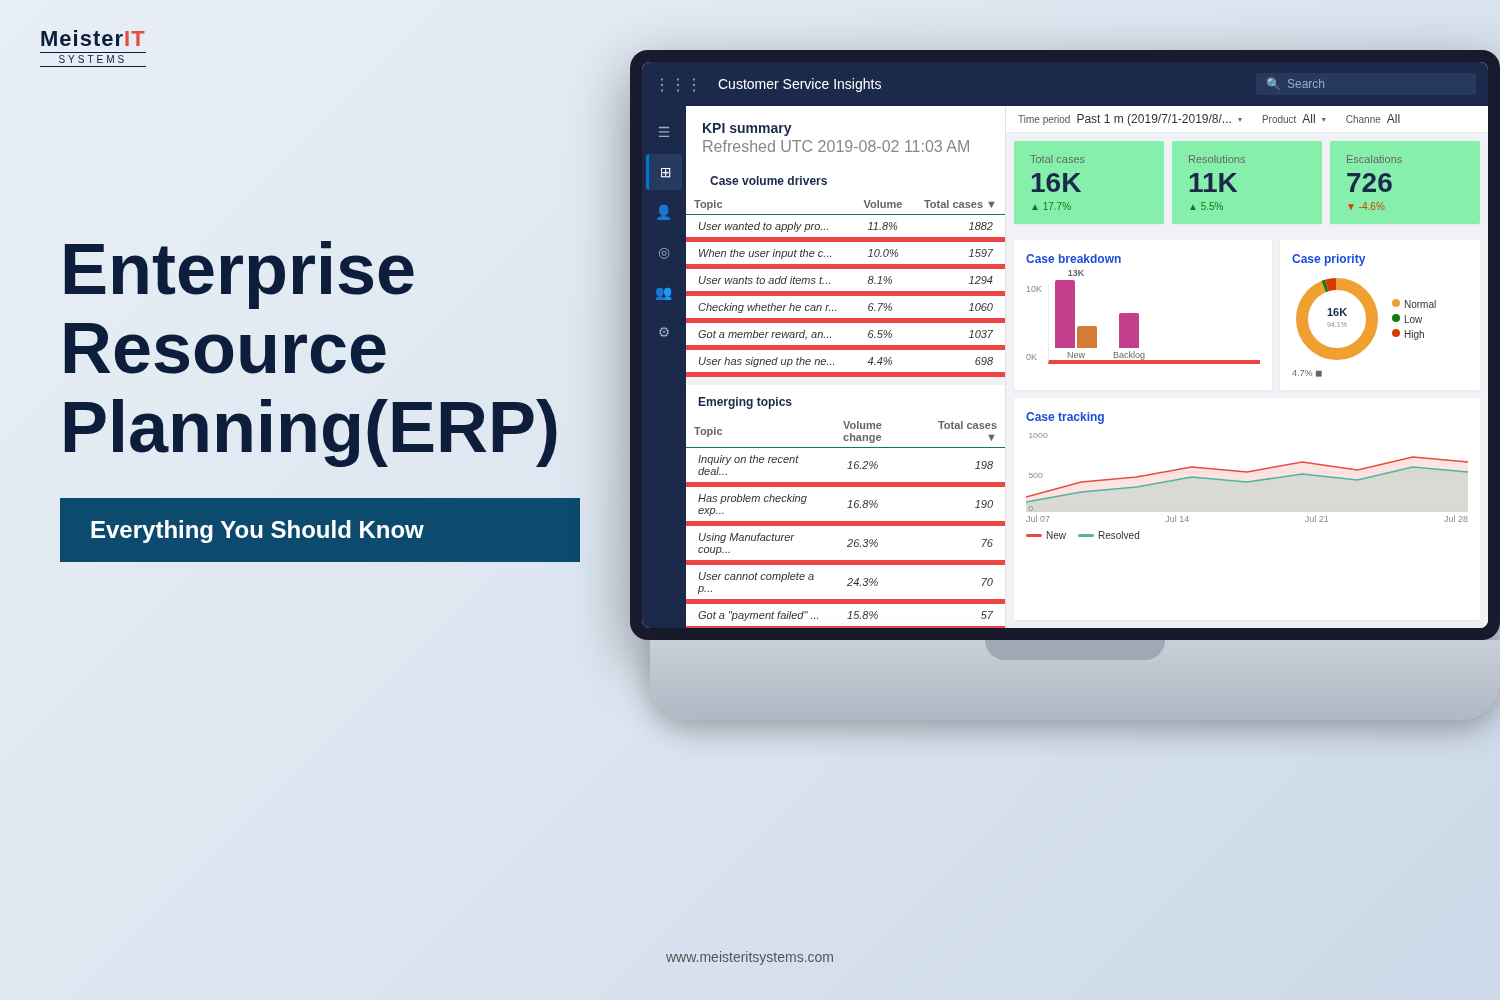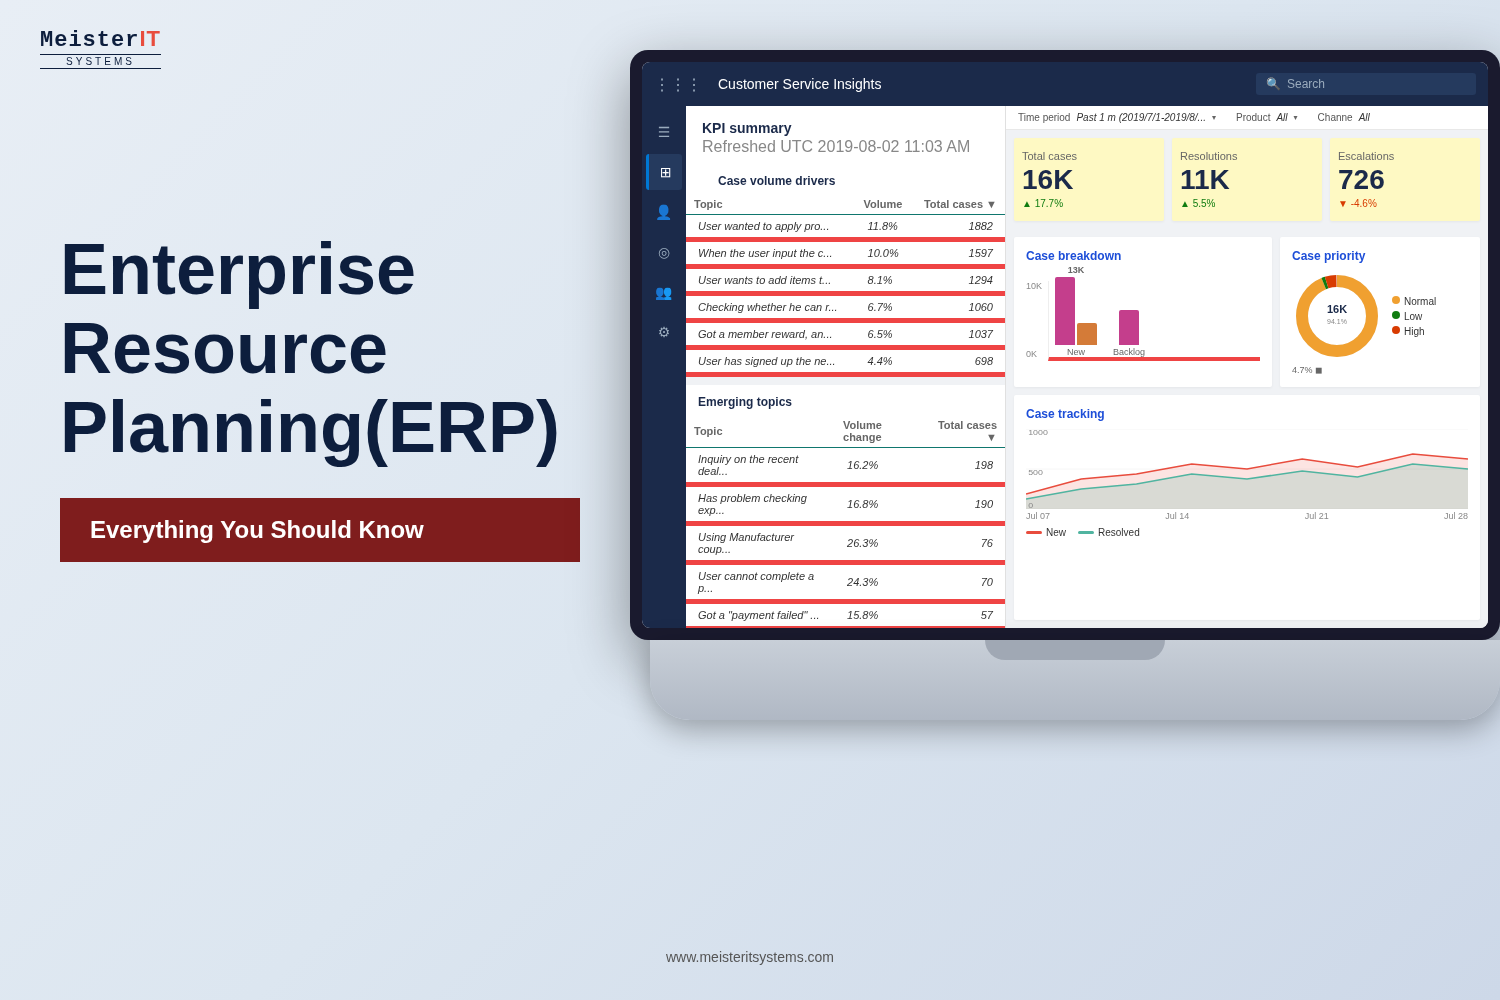--- a/index.html
+++ b/index.html
@@ -47,21 +47,21 @@
       width: 520px;
     }
     .main-title {
       font-size: 72px;
       font-weight: 900;
       color: #0d1e3d;
       line-height: 1.1;
       margin-bottom: 30px;
     }
     .subtitle-banner {
-      background: #7f1d1d;
+      background: #0c4a6e;
       padding: 18px 30px;
       display: inline-block;
       width: 100%;
     }
     .subtitle-text {
       color: white;
       font-size: 24px;
       font-weight: 700;
       text-align: center;
     }
@@ -264,22 +264,22 @@
       text-align: right;
     }
 
     
     .kpi-row {
       display: flex;
       gap: 8px;
       margin-bottom: 8px;
     }
     .kpi-card {
-      background: #fef9c3;
-      padding: 12px 8px;
+      background: #86efac;
+      padding: 12px 16px;
       border-radius: 2px;
       flex: 1;
       box-shadow: 0 1px 3px rgba(0,0,0,0.05);
     }
     .kpi-label {
       font-size: 11px;
       color: #666;
       margin-bottom: 4px;
     }
     .kpi-value {
@@ -391,35 +391,34 @@
       display: flex;
       align-items: center;
       gap: 6px;
     }
     .filter-group-label {
       color: #555;
       font-size: 10px;
     }
     .filter-value {
       color: #333;
-      font-size: 10px;
-      font-style: italic;
+      font-size: 12px;
     }
     .chevron-down {
       font-size: 8px;
       color: #666;
     }
   </style>
 </head>
 <body>
 
 <div class="logo-area">
   <div style="display:flex; align-items:baseline; gap:0">
     <span class="logo-meister">
-      <span style="font-weight:900; font-size:22px; color:#0d1e3d; font-family:Liberation Mono, monospace; letter-spacing:1px;">Meister</span><span style="color:#e84c3d; font-weight:900; font-size:22px;">IT</span>
+      <span style="font-weight:900; font-size:22px; color:#0d1e3d; font-family:Liberation Sans, sans-serif; letter-spacing:1px;">Meister</span><span style="color:#e84c3d; font-weight:900; font-size:22px;">IT</span>
     </span>
   </div>
   <div class="logo-systems">SYSTEMS</div>
 </div>
 
 <div class="left-content">
   <h1 class="main-title">Enterprise Resource Planning(ERP)</h1>
   <div class="subtitle-banner">
     <span class="subtitle-text">Everything You Should Know</span>
   </div>
@@ -455,21 +454,21 @@
         <div class="content-area">
 
           <div class="left-panel">
 
             <div class="panel-header">
               <div class="panel-title">KPI summary</div>
               <div class="panel-subtitle">Refreshed UTC 2019-08-02 11:03 AM</div>
             </div>
 
             <div style="padding: 0 0 0 0; background: white; flex-shrink:0;">
-              <div style="padding: 10px 0 6px; font-size:12px; font-weight:600; color:#1b2a4a;margin-left:32px;">Case volume drivers</div>
+              <div style="padding: 10px 24px 6px; font-size:12px; font-weight:600; color:#1b2a4a;">Case volume drivers</div>
               <div style="position:relative;">
                 <table class="data-table">
                   <thead>
                     <tr>
                       <th>Topic</th>
                       <th>Volume</th>
                       <th>Total cases ▼</th>
                     </tr>
                   </thead>
                   <tbody id="case-volume-tbody">

